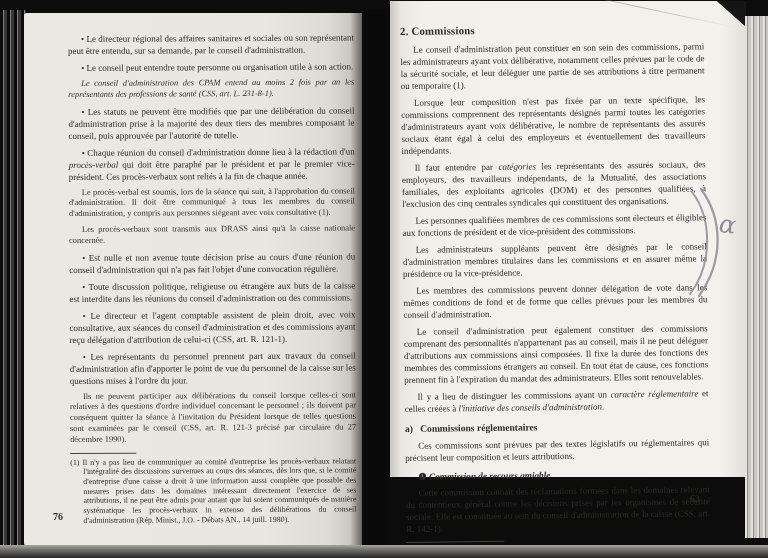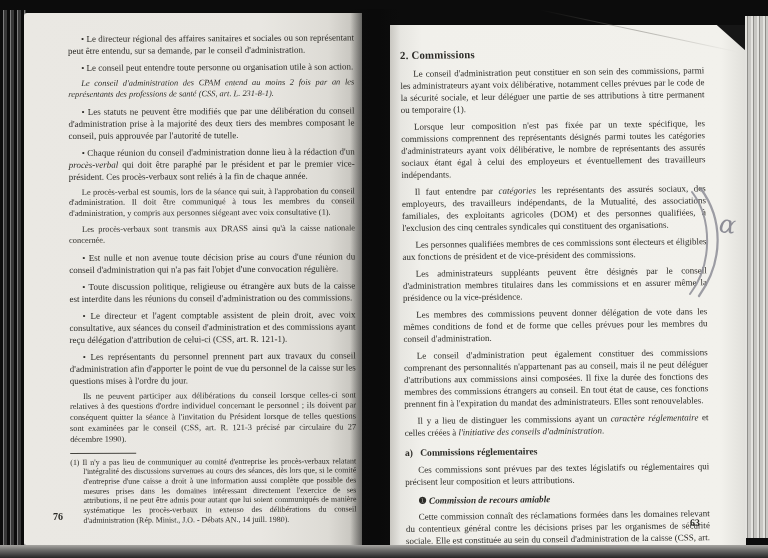--- a/index.html
+++ b/index.html
@@ -19,21 +19,21 @@
     position:absolute;left:745px;top:16px;width:23px;height:522px;
     background:repeating-linear-gradient(90deg,#e3e2de 0 2px,#8f8e8a 2px 3px,#c7c6c2 3px 6px);
   }
   .page{position:absolute;}
   .page-left{
     left:24px;top:13px;width:338px;height:532px;
     background:linear-gradient(90deg,#eae8e3 0%,#e9e7e2 70%,#ddDBd5 90%,#bfbdb7 100%);
     border-radius:3px 0 0 2px;
   }
   .page-right{
-    left:390px;top:25px;width:356px;height:534px;
+    left:390px;top:1px;width:356px;height:476px;
     background:linear-gradient(90deg,#c9c7c1 0%,#e7e6e1 3%,#f1f0eb 9%,#f2f1ec 93%,#e0dfda 100%);
     border-radius:0 2px 2px 0;
   }
   .gutter{
     position:absolute;left:350px;top:9px;width:50px;height:537px;
     background:linear-gradient(90deg,rgba(10,10,10,0) 0%,rgba(10,10,10,.45) 22%,#0a0a0a 42%,#0a0a0a 58%,rgba(10,10,10,.4) 78%,rgba(10,10,10,0) 100%);
   }
   .bottom-shelf{
     position:absolute;left:0;top:545px;width:768px;height:13px;
     background:linear-gradient(180deg,#a8a7a3 0%,#6b6b69 40%,#262626 100%);

